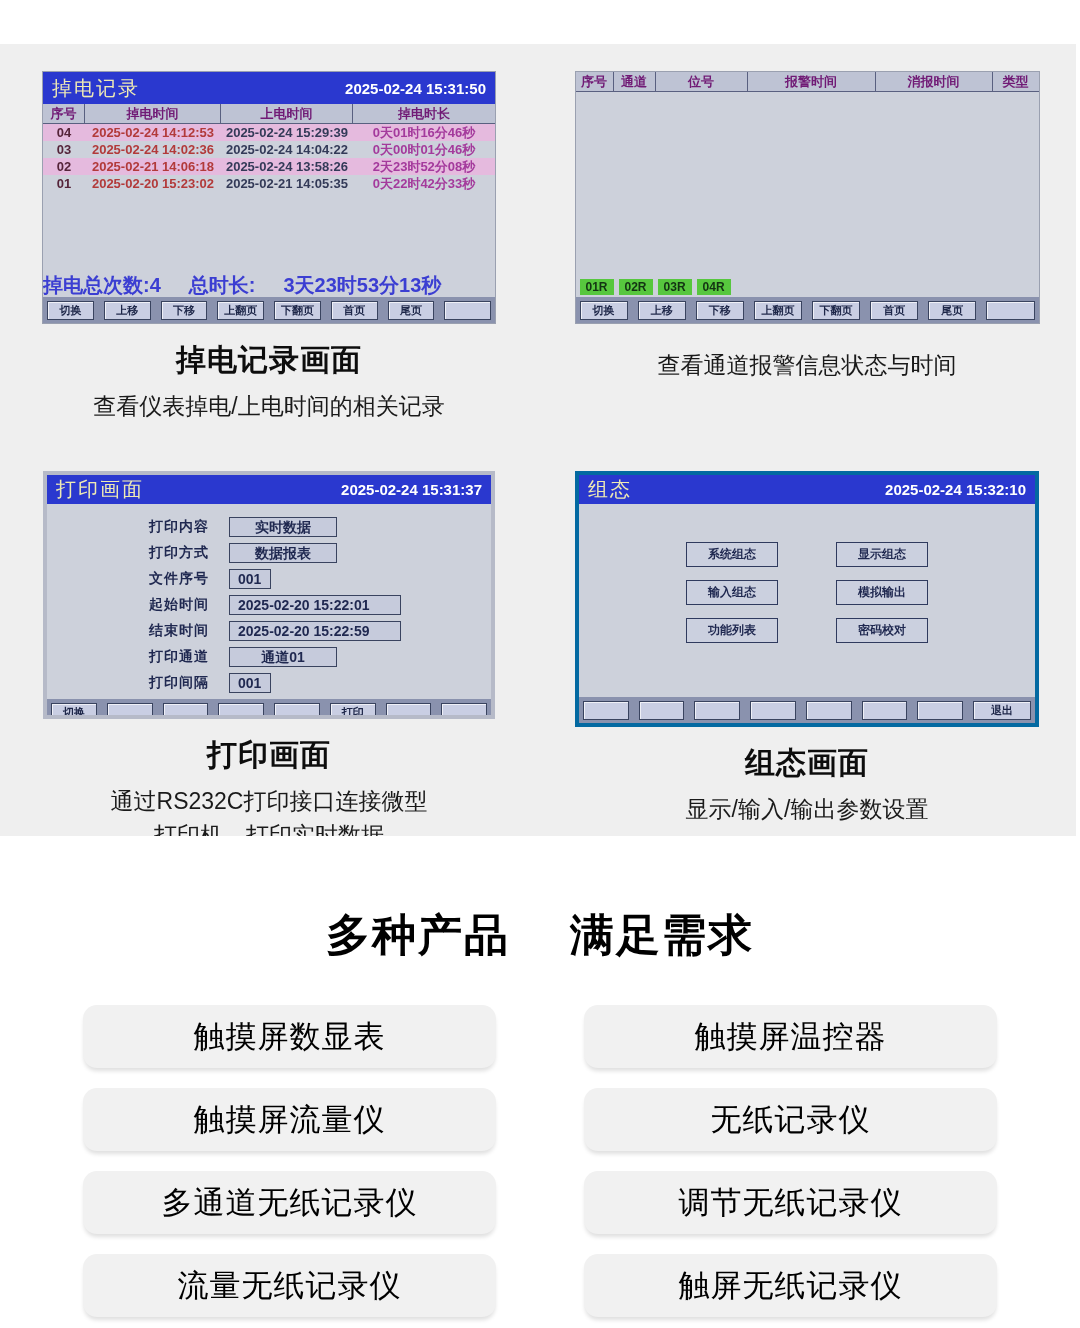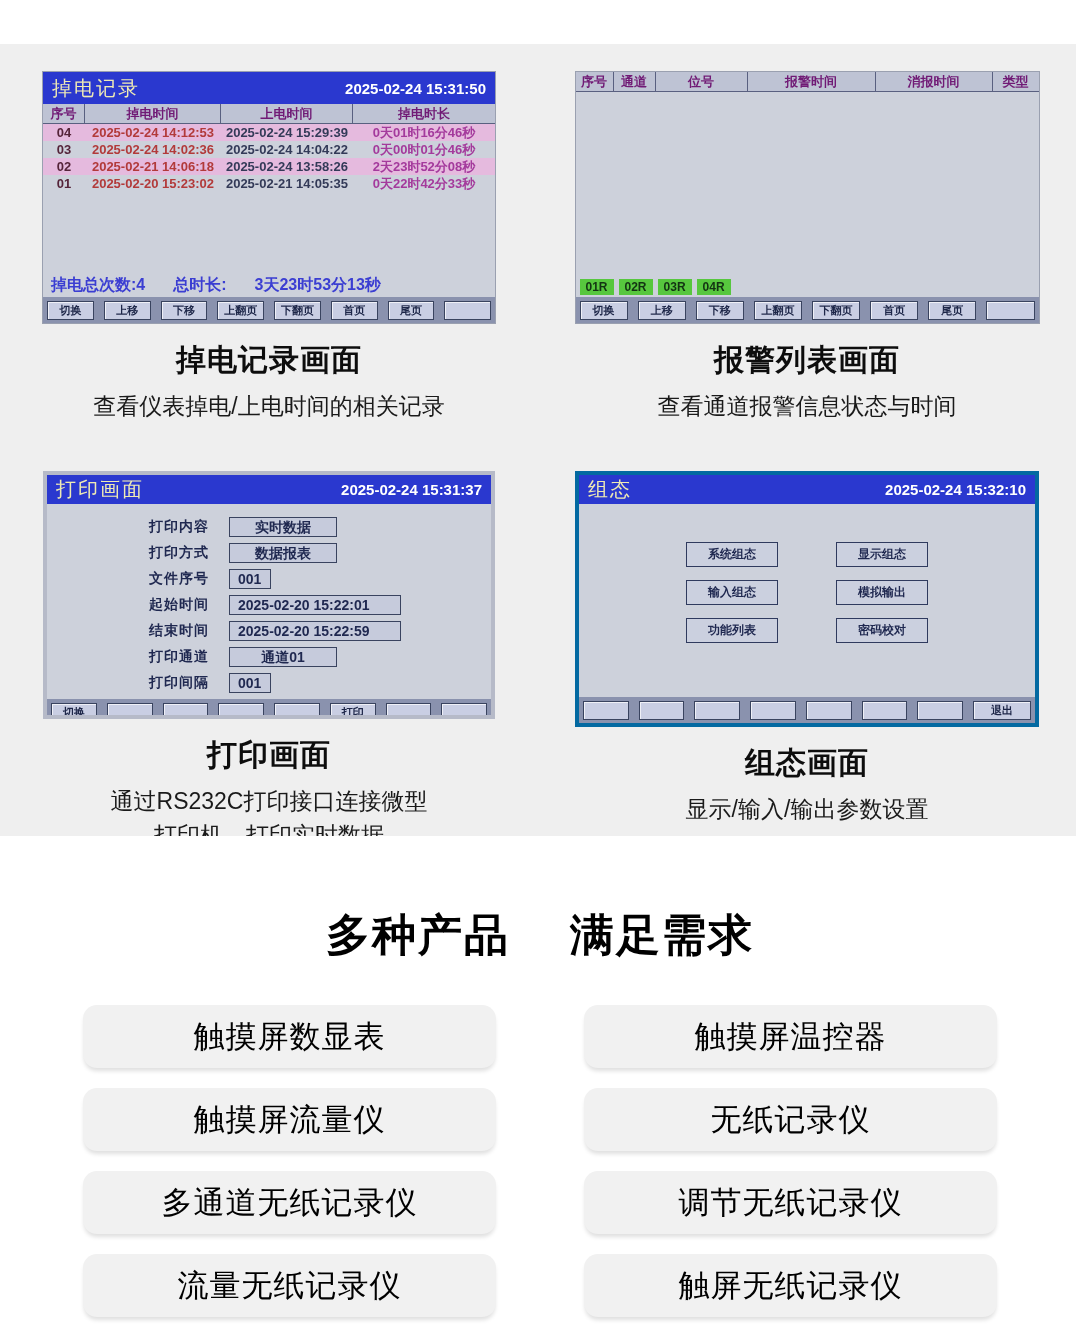--- a/index.html
+++ b/index.html
@@ -34,22 +34,22 @@
   .hcell:last-child{border-right:none;}
   .rows{flex:none;}
   .prow{height:17px;}
   .prow.hl{background:var(--c-hl);}
   .cell{font-size:13px; font-weight:bold; text-align:center; line-height:17px; white-space:nowrap; overflow:hidden;}
   .c-no{color:#55243a;}
   .c-off{color:var(--c-red);}
   .c-on{color:var(--c-navy);}
   .c-dur{color:var(--c-magenta);}
   .filler{flex:1;}
-  .status{height:24px; display:flex; align-items:center; gap:28px; padding:0 8px;
-    font-size:16px; font-weight:bold; color:var(--c-status); flex:none;}
+  .status{height:24px; display:flex; align-items:center; gap:28px; padding:0 0;
+    font-size:20px; font-weight:bold; color:var(--c-status); flex:none;}
   .btnbar{height:26px; background:var(--c-barbg); display:flex; align-items:center; gap:10px; padding:0 4px; flex:none;}
   .dbtn{flex:1; height:19px; background:var(--c-dbtn); border:1px solid #39435f;
     box-shadow:inset 1px 1px 0 rgba(255,255,255,.7); font-size:11px; font-weight:bold; color:#1d2648;
     display:flex; align-items:center; justify-content:center; font-family:inherit; cursor:default; white-space:nowrap;}
   .badges{display:flex; gap:5px; padding:0 4px 2px; flex:none;}
   .badge{background:var(--c-badge); color:#133313; font-size:12px; font-weight:bold; padding:1px 6px;}
 
   
   .form{margin:13px 0 0 102px;}
   .frow{display:flex; align-items:center; margin-bottom:6px; height:20px;}
@@ -175,21 +175,20 @@
             <button class="dbtn">上移</button>
             <button class="dbtn">下移</button>
             <button class="dbtn">上翻页</button>
             <button class="dbtn">下翻页</button>
             <button class="dbtn">首页</button>
             <button class="dbtn">尾页</button>
             <button class="dbtn"></button>
           </div>
       </div>
       <div class="cap">
-        <div class="cap-title">报警列表画面</div>
         <div class="cap-desc">查看通道报警信息状态与时间</div>
       </div>
     </section>
 
     <section class="quad">
       <div class="screen s3">
         <div class="tbar">
           <span class="ttl">打印画面</span>
           <span class="time">2025-02-24 15:31:37</span>
         </div>

